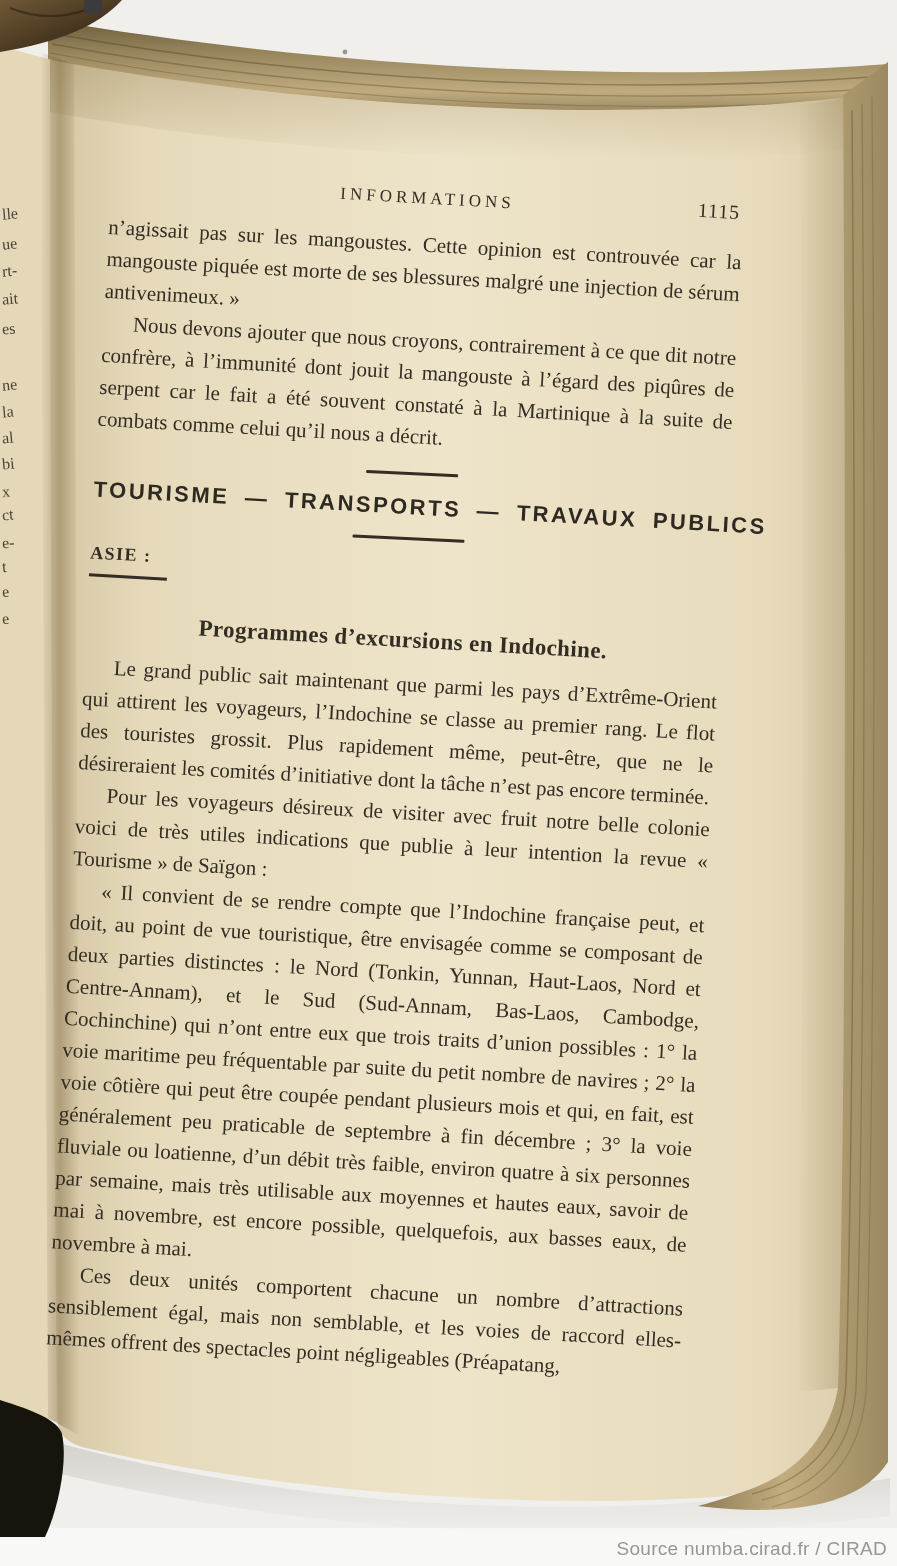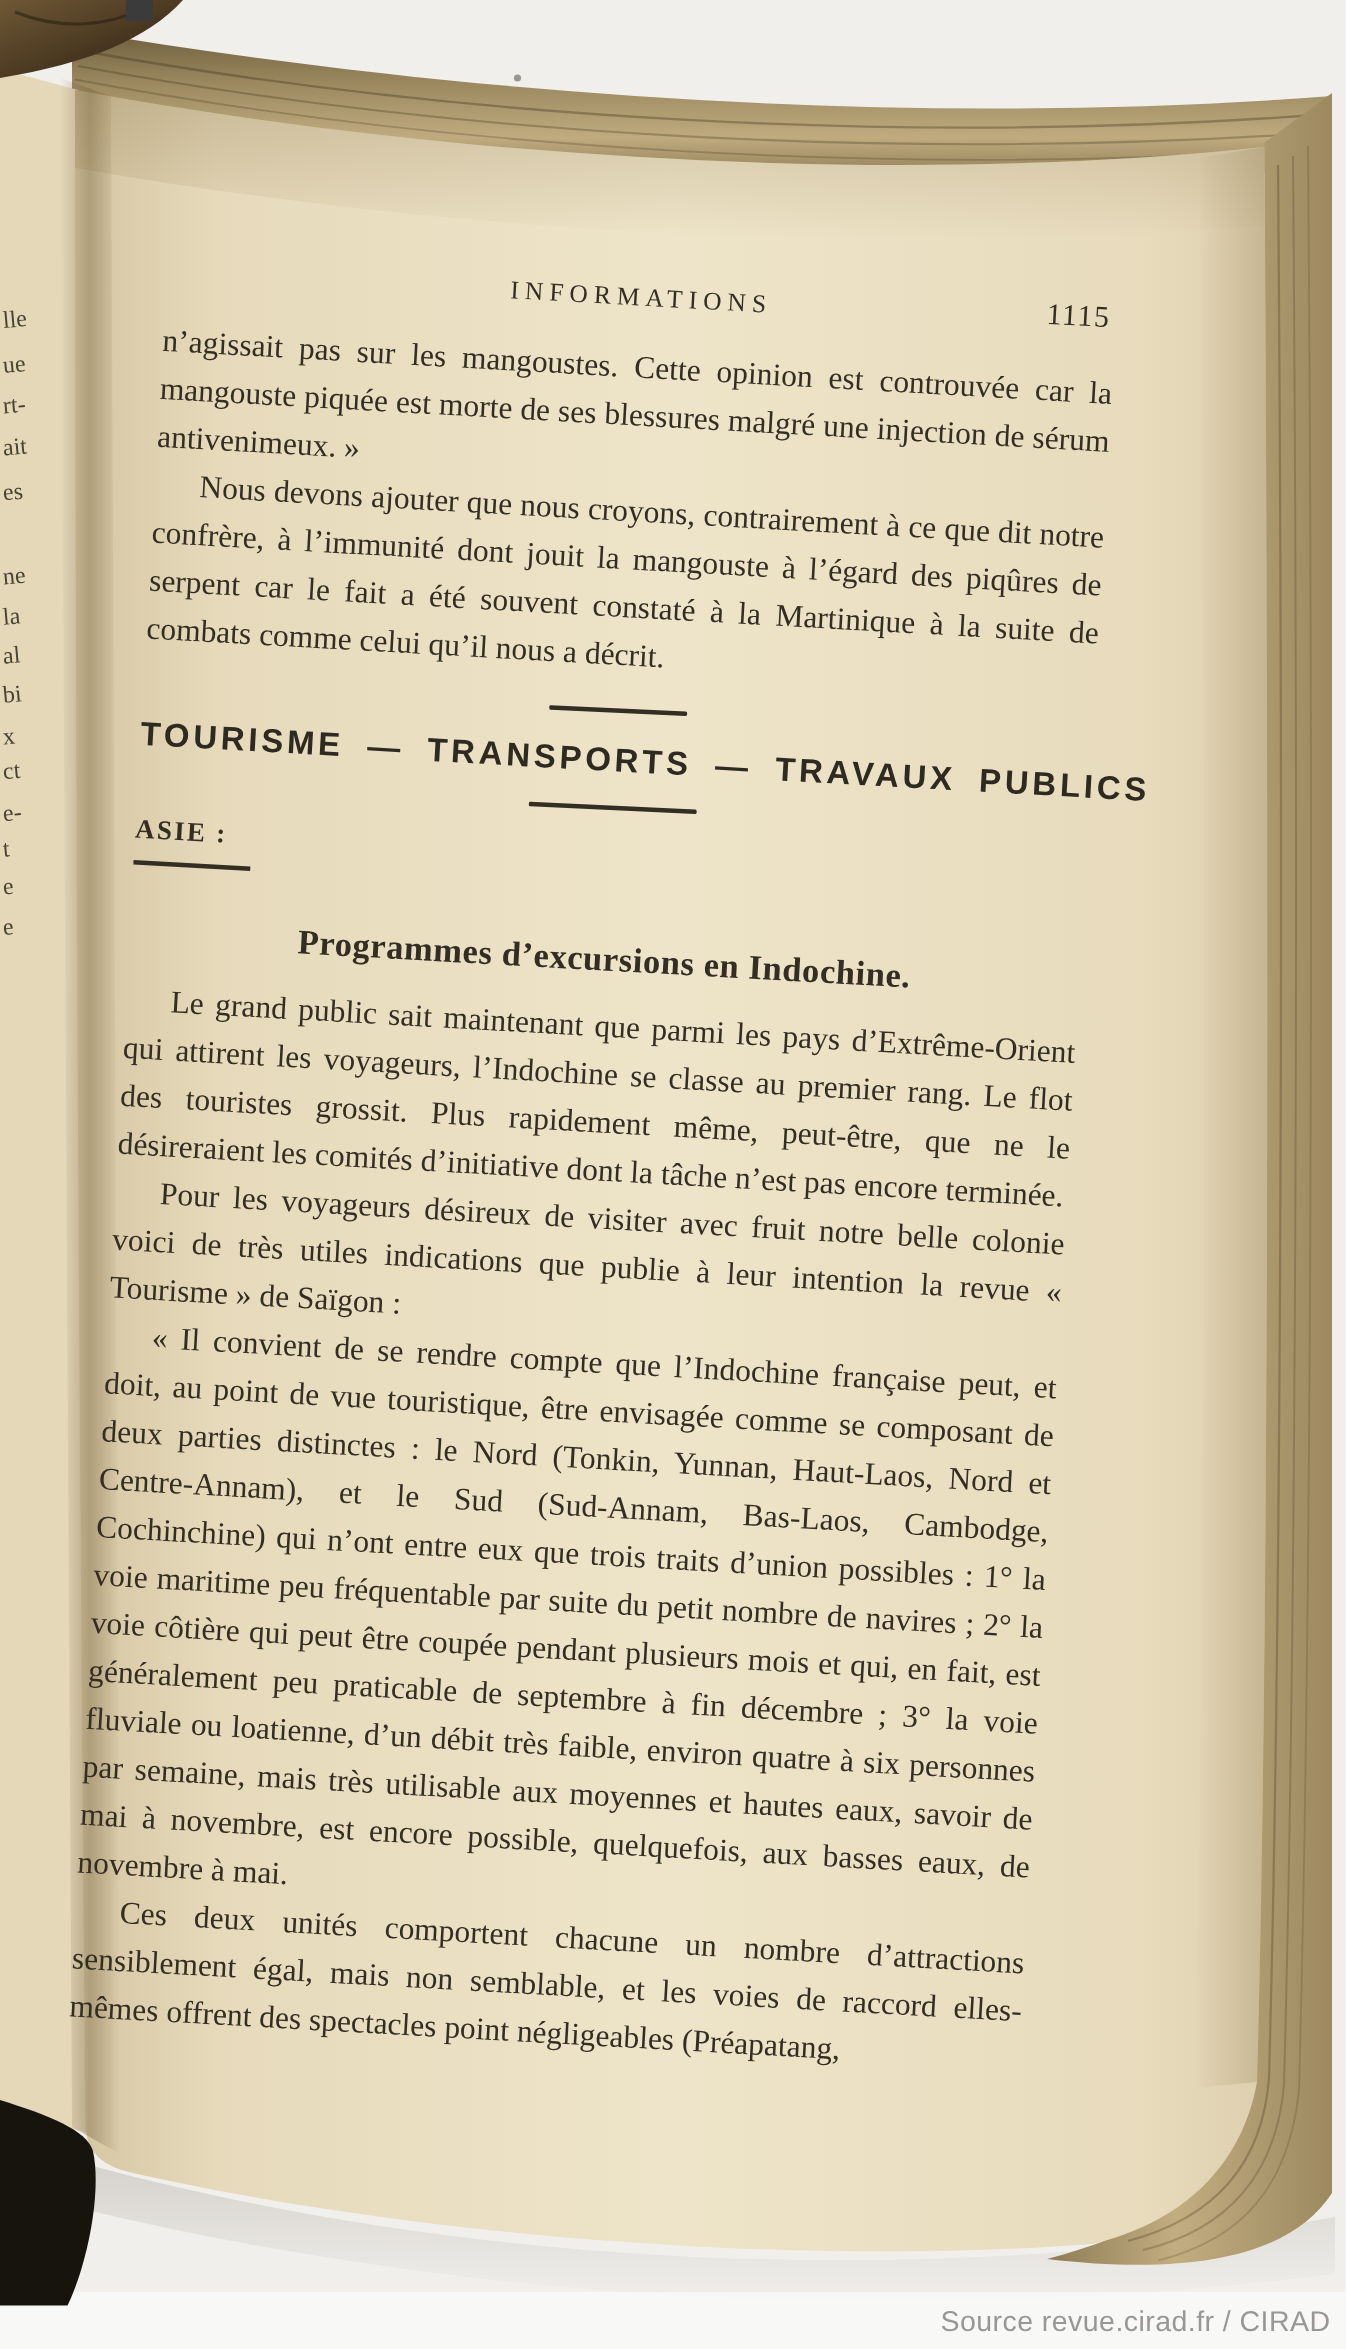--- a/index.html
+++ b/index.html
@@ -169,14 +169,14 @@
     </div>
 
     <div class="arttitle">Programmes d’excursions en Indochine.</div>
 
     <p class="body">Le grand public sait maintenant que parmi les pays d’Extrême-Orient qui attirent les voyageurs, l’Indochine se classe au premier rang. Le flot des touristes grossit. Plus rapidement même, peut-être, que ne le désireraient les comités d’initiative dont la tâche n’est pas encore terminée.</p>
     <p class="body">Pour les voyageurs désireux de visiter avec fruit notre belle colonie voici de très utiles indications que publie à leur intention la revue « Tourisme » de Saïgon :</p>
     <p class="body">« Il convient de se rendre compte que l’Indochine française peut, et doit, au point de vue touristique, être envisagée comme se composant de deux parties distinctes : le Nord (Tonkin, Yunnan, Haut-Laos, Nord et Centre-Annam), et le Sud (Sud-Annam, Bas-Laos, Cambodge, Cochinchine) qui n’ont entre eux que trois traits d’union possibles : 1° la voie maritime peu fréquentable par suite du petit nombre de navires ; 2° la voie côtière qui peut être coupée pendant plusieurs mois et qui, en fait, est généralement peu praticable de septembre à fin décembre ; 3° la voie fluviale ou loatienne, d’un débit très faible, environ quatre à six personnes par semaine, mais très utilisable aux moyennes et hautes eaux, savoir de mai à novembre, est encore possible, quelquefois, aux basses eaux, de novembre à mai.</p>
     <p class="body">Ces deux unités comportent chacune un nombre d’attractions sensiblement égal, mais non semblable, et les voies de raccord elles-mêmes offrent des spectacles point négligeables (Préapatang,</p>
   </div>
 
-  <div class="attribution">Source revue.cirad.fr / CIRAD</div>
+  <div class="attribution">Source numba.cirad.fr / CIRAD</div>
 </div>
 
 </body></html>

